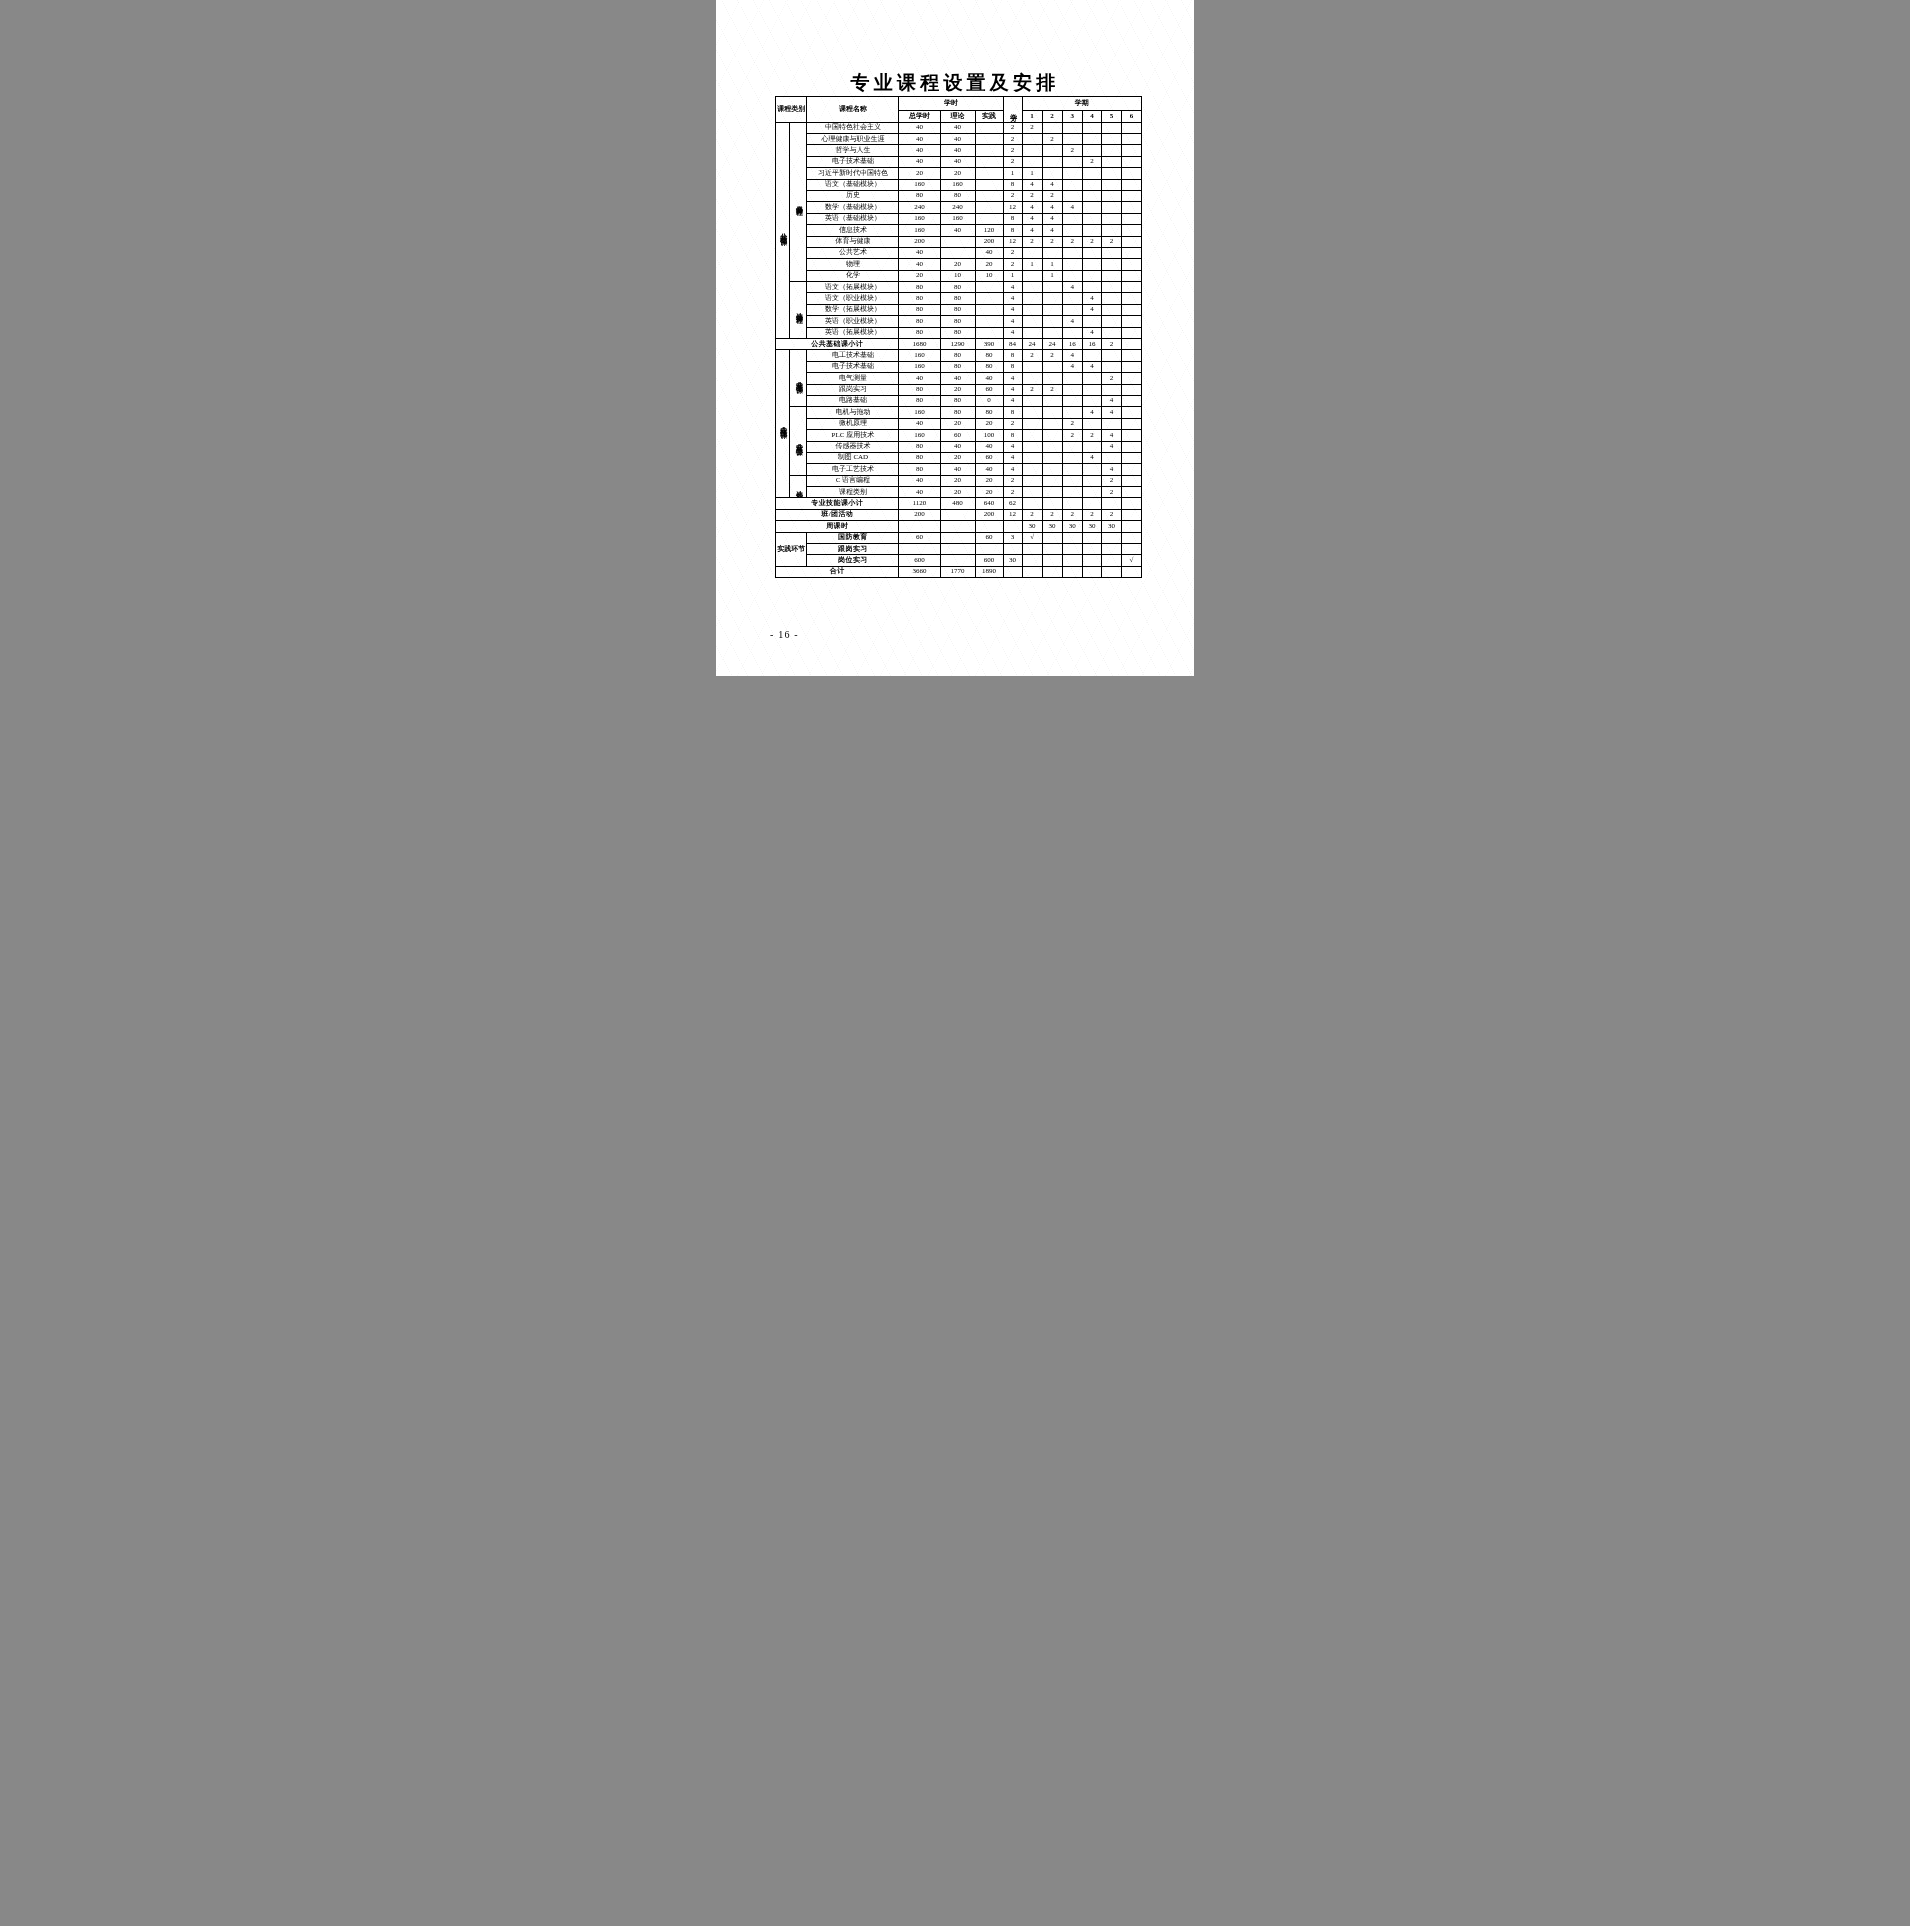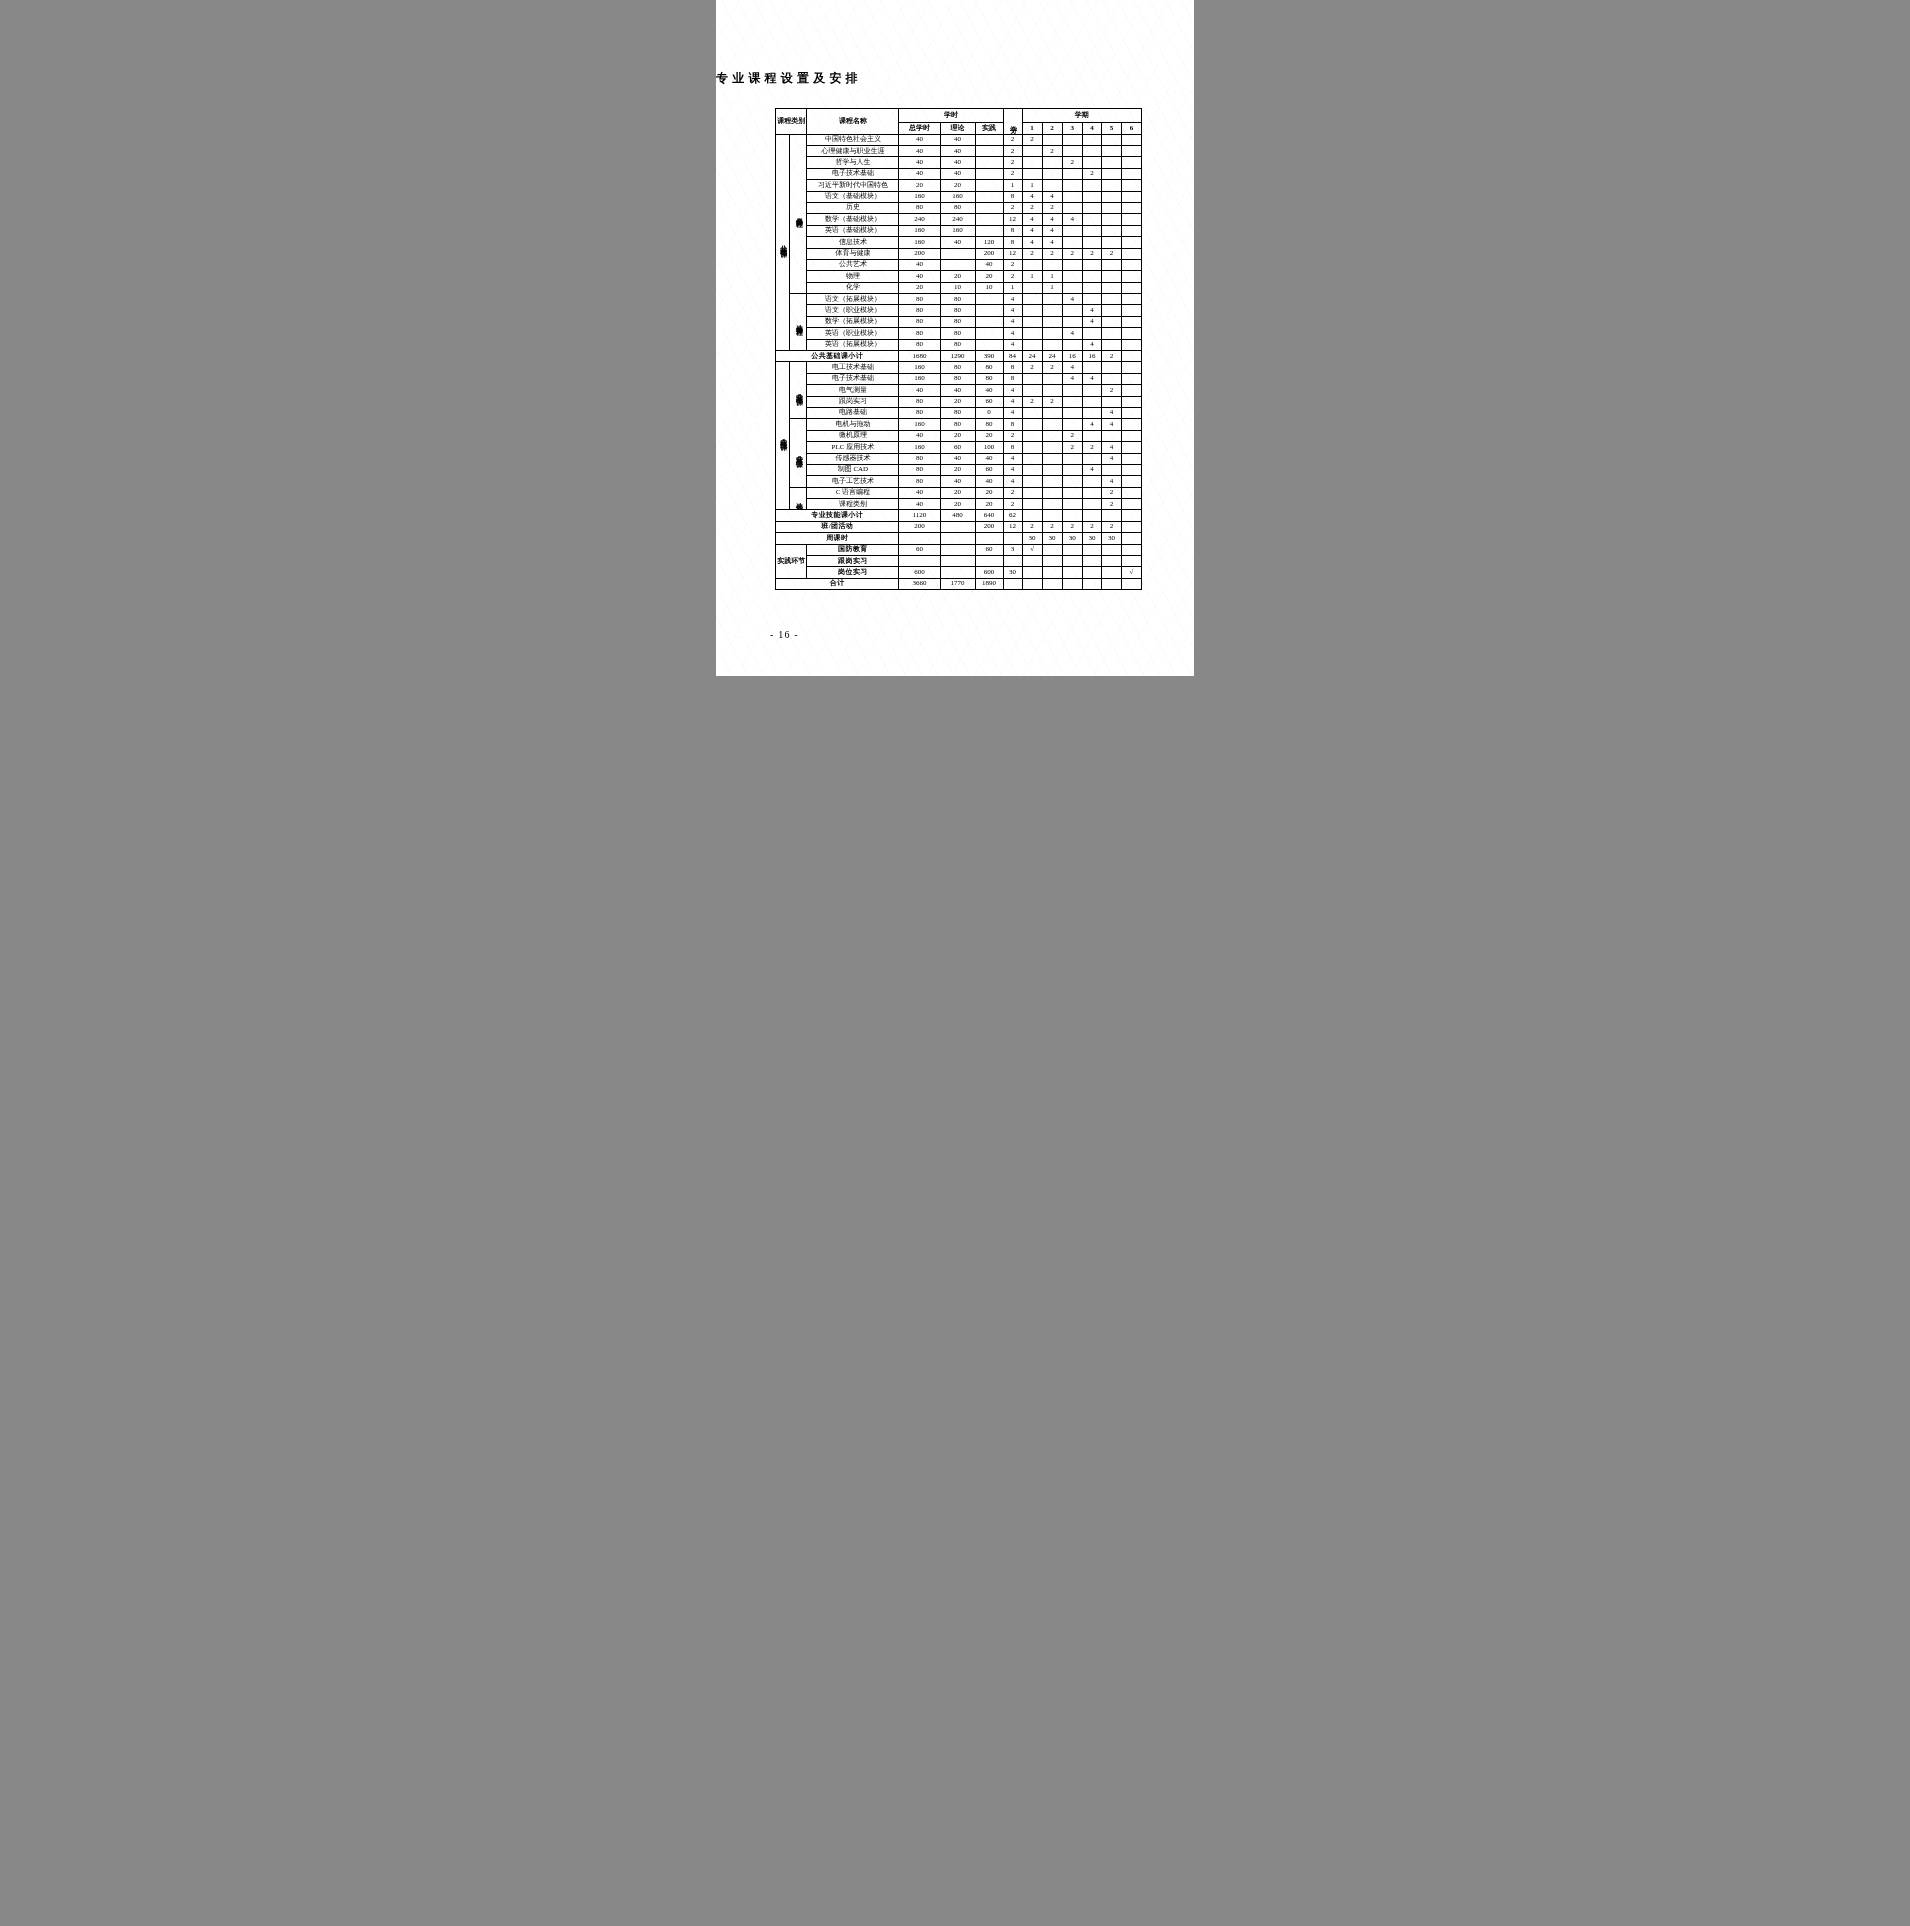--- a/index.html
+++ b/index.html
@@ -17,25 +17,25 @@
     content:"";
     position:absolute;inset:0;
     background:
       repeating-linear-gradient(62deg, rgba(0,0,0,0.045) 0 0.4px, transparent 0.4px 14px),
       repeating-linear-gradient(118deg, rgba(0,0,0,0.03) 0 0.4px, transparent 0.4px 21px),
       repeating-linear-gradient(0deg, rgba(0,0,0,0.028) 0 0.4px, transparent 0.4px 18px);
     pointer-events:none;
   }
   .title{
     position:absolute;top:70px;left:0;width:100%;
-    margin:0;text-align:left;
-    font-size:12px;font-weight:bold;letter-spacing:4.2px;
+    margin:0;text-align:center;
+    font-size:19px;font-weight:bold;letter-spacing:4.2px;
   }
   table.curriculum{
-    position:absolute;left:59px;top:108px;
+    position:absolute;left:59px;top:96px;
     width:367px;height:482px;
     border-collapse:collapse;table-layout:fixed;
     background:transparent;
   }
   table.curriculum th,table.curriculum td{
     border:0.4px solid #000;
     border-top-width:0.6px;border-bottom-width:0.6px;
     text-align:center;vertical-align:middle;
     padding:0;overflow:hidden;
     font-size:7px;line-height:1.05;

